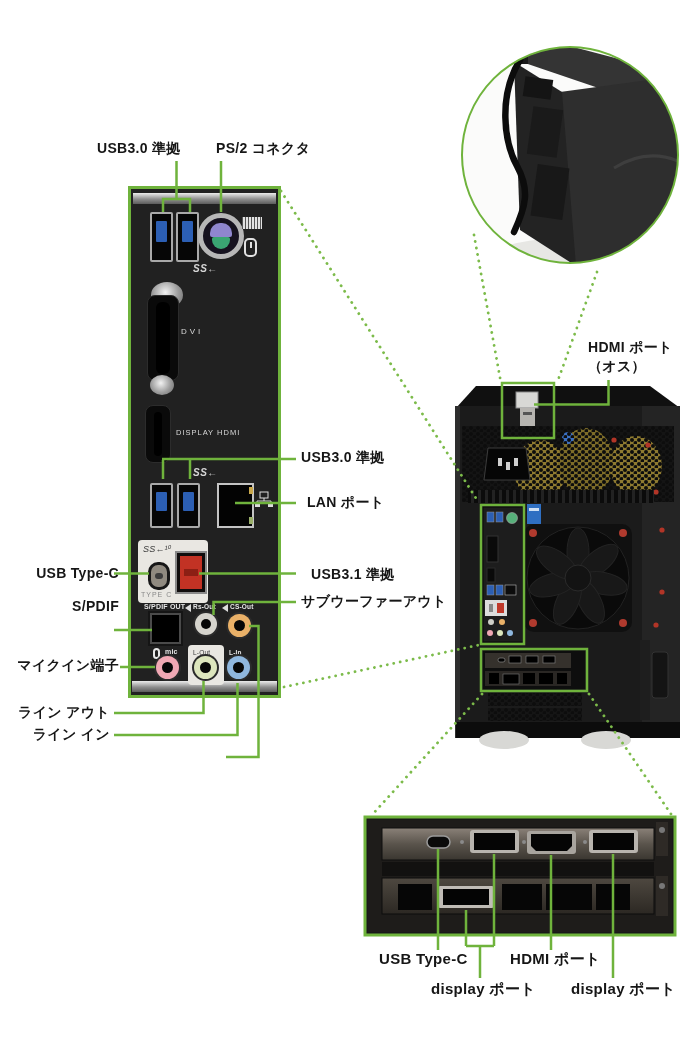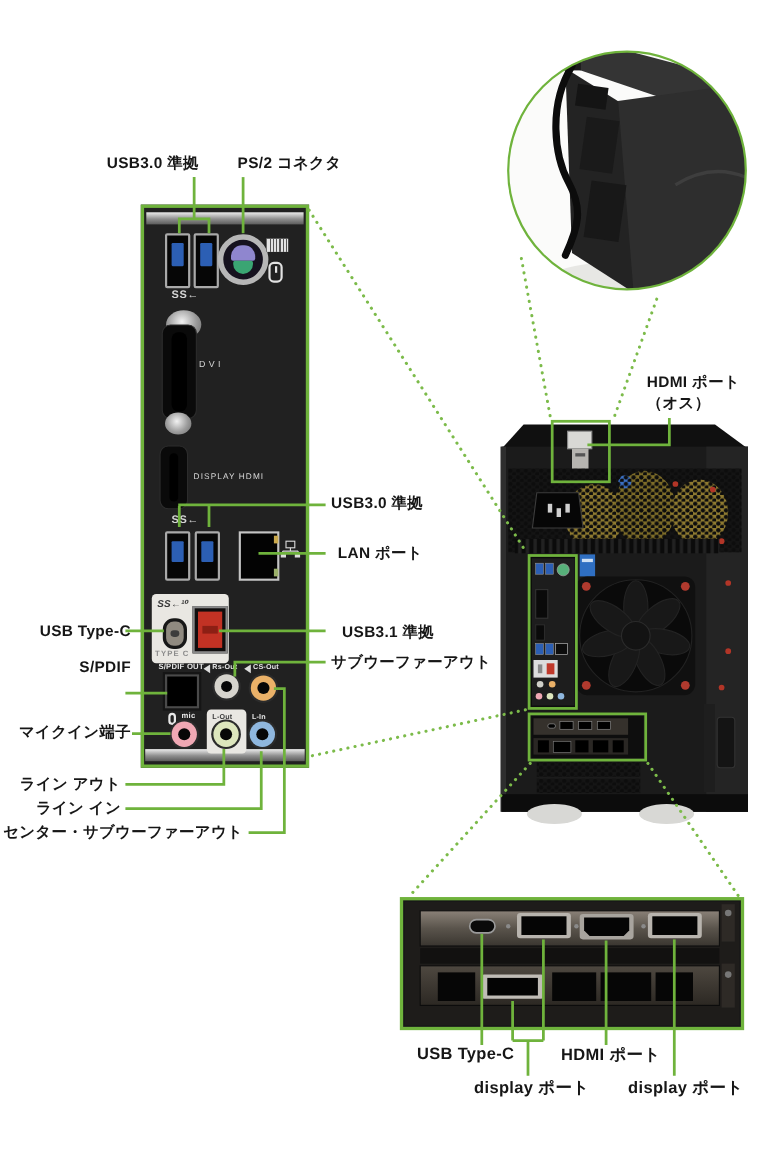--- a/index.html
+++ b/index.html
@@ -17,39 +17,39 @@
   #io-panel *{position:absolute;box-sizing:border-box;}
   .strip{background:linear-gradient(180deg,#ececec,#8f8f8f 55%,#5c5c5c);}
   .usbp{background:#060606;border:2px solid #a9a9a9;border-radius:2px;}
   .usbp i{position:absolute;left:4px;right:4px;top:7px;height:46%;background:#2c5fb4;border-radius:1px;}
   .ps2{border-radius:50%;background:#16121f;border:5px solid #b7b7b7;}
   .ps2 i.pu{left:7px;right:7px;top:5px;height:14px;background:#8f86cf;border-radius:10px 10px 2px 2px;}
   .ps2 i.gr{left:9px;right:9px;bottom:5px;height:12px;background:#3aa573;border-radius:2px 2px 10px 10px;}
   .sticker{background:#e3e3e3;background-image:repeating-linear-gradient(90deg,#555 0 1px,transparent 1px 3px);}
   .mouse{border:2px solid #e2e2e2;border-radius:5px;}
   .mouse i{left:50%;top:2px;width:2px;height:6px;margin-left:-1px;background:#e2e2e2;}
-  .ssmark{color:#d6d6d6;font-size:10px;font-weight:700;letter-spacing:.5px;}
+  .ssmark{color:#d6d6d6;font-size:10px;font-weight:700;font-style:italic;letter-spacing:.5px;margin-left:37px;}
   .screw{background:radial-gradient(circle at 45% 40%,#f2f2f2,#9c9c9c 55%,#696969);border-radius:50%;}
   .cover{background:#0a0a0a;border:1px solid #2c2c2c;border-radius:8px;}
   .cover i{left:8px;right:8px;top:6px;bottom:6px;background:#000;border-radius:6px;}
   .ptxt{color:#d8d8d8;font-weight:400;}
   .lanp{background:#030303;border:2px solid #c4c4c4;}
   .lanp i.t1{right:-1px;top:2px;width:4px;height:7px;background:#c9a84c;}
   .lanp i.t2{right:-1px;bottom:2px;width:4px;height:7px;background:#9bb06a;}
   .plate{background:#e9e7e2;border-radius:4px;}
   .tc{border:3px solid #171717;border-radius:10px;background:#908a80;}
   .tc i{left:4px;right:4px;top:8px;bottom:8px;background:#3c3c3c;border-radius:4px;}
   .redp{background:#100d0d;border:2px solid #8a8a8a;}
   .redp i{left:3px;right:3px;top:3px;bottom:3px;background:#c23224;}
   .redp i:after{content:"";position:absolute;left:4px;right:4px;top:40%;height:22%;background:#8c1f14;}
   .opt{background:#000;border:2px solid #4a4a4a;box-shadow:0 0 0 2px #151515;}
   .jack{border-radius:50%;box-shadow:0 0 0 2px #2b2b2b;}
   .jack i{left:6px;right:6px;top:6px;bottom:6px;background:#070707;border-radius:50%;}
   .tiny{font-size:7px;font-weight:700;color:#e6e6e6;letter-spacing:.2px;}
-  .tinyd{font-size:7px;font-weight:700;color:#3a3a3a;letter-spacing:.2px;}
+  .tinyd{font-size:7px;font-weight:400;color:#3a3a3a;letter-spacing:.2px;}
   .spk{width:0;height:0;border-top:4px solid transparent;border-bottom:4px solid transparent;border-right:6px solid #ddd;}
   .micic{width:7px;height:11px;border:2px solid #e8e8e8;border-radius:4px;}
 </style>
 </head>
 <body>
 
 <div id="canvas">
 
   <svg class="layer" width="700" height="1045" viewBox="0 0 700 1045" style="z-index:0">
     <defs>
@@ -347,21 +347,20 @@
   <div class="lbl" style="left:216px;top:140px">PS/2 コネクタ</div>
   <div class="lbl" style="left:301px;top:449px">USB3.0 準拠</div>
   <div class="lbl" style="left:307px;top:494px">LAN ポート</div>
   <div class="lbl" style="left:311px;top:566px">USB3.1 準拠</div>
   <div class="lbl" style="left:301px;top:593px">サブウーファーアウト</div>
   <div class="lbl r" style="left:0;width:119px;top:565px">USB Type-C</div>
   <div class="lbl r" style="left:0;width:119px;top:598px">S/PDIF</div>
   <div class="lbl r" style="left:0;width:119px;top:657px">マイクイン端子</div>
   <div class="lbl r" style="left:0;width:110px;top:704px">ライン アウト</div>
   <div class="lbl r" style="left:0;width:110px;top:726px">ライン イン</div>
-  <div class="lbl r" style="left:0;width:221px;top:748px">センター・サブウーファーアウト</div>
   <div class="lbl" style="left:588px;top:338px;line-height:19px">
     <div>HDMI ポート</div>
     <div>（オス）</div>
   </div>
   <div class="lbl big" style="left:379px;top:950px">USB Type-C</div>
   <div class="lbl big" style="left:510px;top:950px">HDMI ポート</div>
   <div class="lbl big" style="left:431px;top:980px">display ポート</div>
   <div class="lbl big" style="left:571px;top:980px">display ポート</div>
 
 </div>

